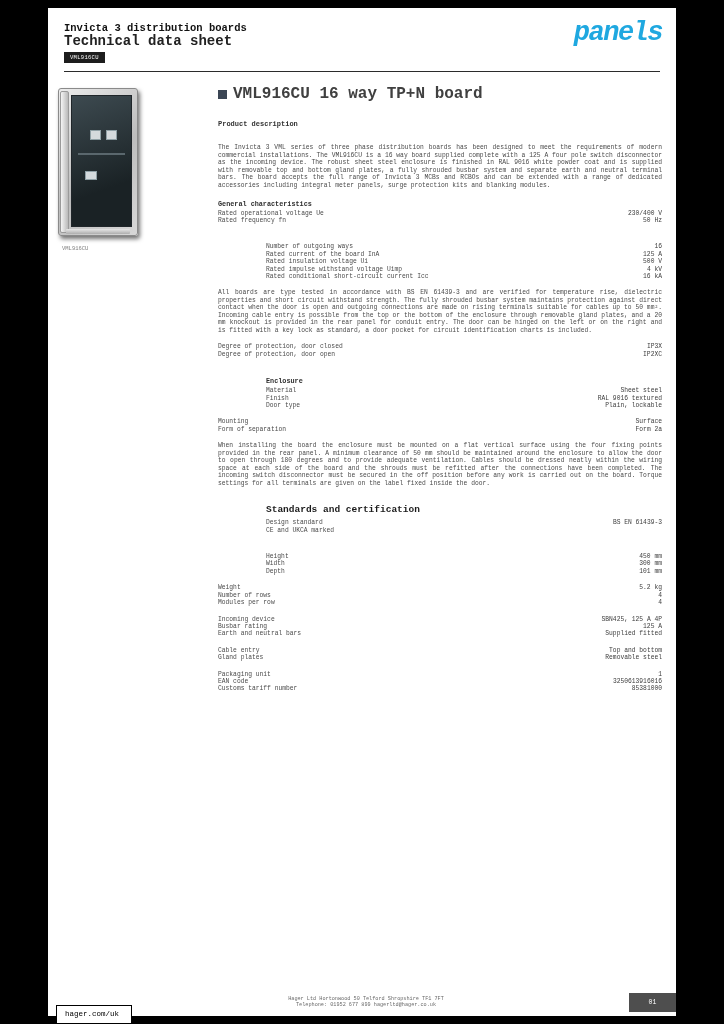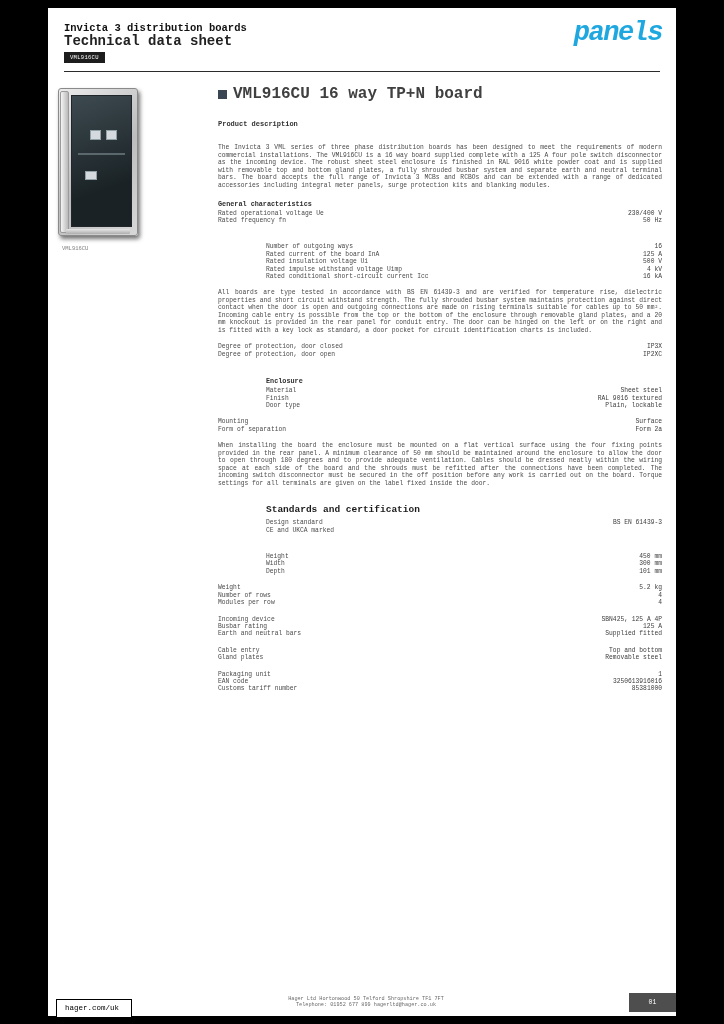--- a/index.html
+++ b/index.html
@@ -50,21 +50,21 @@
   .blk.gap { margin-top:19px;margin-left:48px; }
   .bhead { font-size:6.8px; font-weight:bold; color:#2e2e2e; line-height:8px; margin-bottom:2px; }
   .bhead.large { font-size:9.5px; color:#1b1b1b; margin-bottom:5px; }
   .row { display:flex; justify-content:space-between; font-size:6.3px; line-height:7.4px; color:#4a4a4a; }
   .lbl { color:#4a4a4a; }
   .val { color:#3c3c3c; text-align:right; padding-left:10px; white-space:nowrap; }
   .bpara { margin:6px 0 4px 0; font-size:6.3px; line-height:7.5px; color:#4a4a4a; text-align:justify; }
 
   
   footer { position:absolute; left:8px; right:0; bottom:4px; height:19px; }
-  .weblink { position:absolute; left:0; top:6px; display:inline-block; border:1px solid #000;
+  .weblink { position:absolute; left:0; top:12px; display:inline-block; border:1px solid #000;
              background:#fff; color:#000; padding:4px 12px 4px 8px; font-size:7.5px;
              text-decoration:none; line-height:9px; }
   .f-center { position:absolute; left:50%; top:3px; transform:translateX(-50%);
               text-align:center; font-size:5.2px; color:#6b6b6b; line-height:6.2px; white-space:nowrap; }
   .pagebox { position:absolute; right:0; top:0; width:47px; height:19px; background:#4e4e4e;
              color:#fff; font-size:6.5px; line-height:19px; text-align:center; }
 </style>
 </head>
 <body>
 

